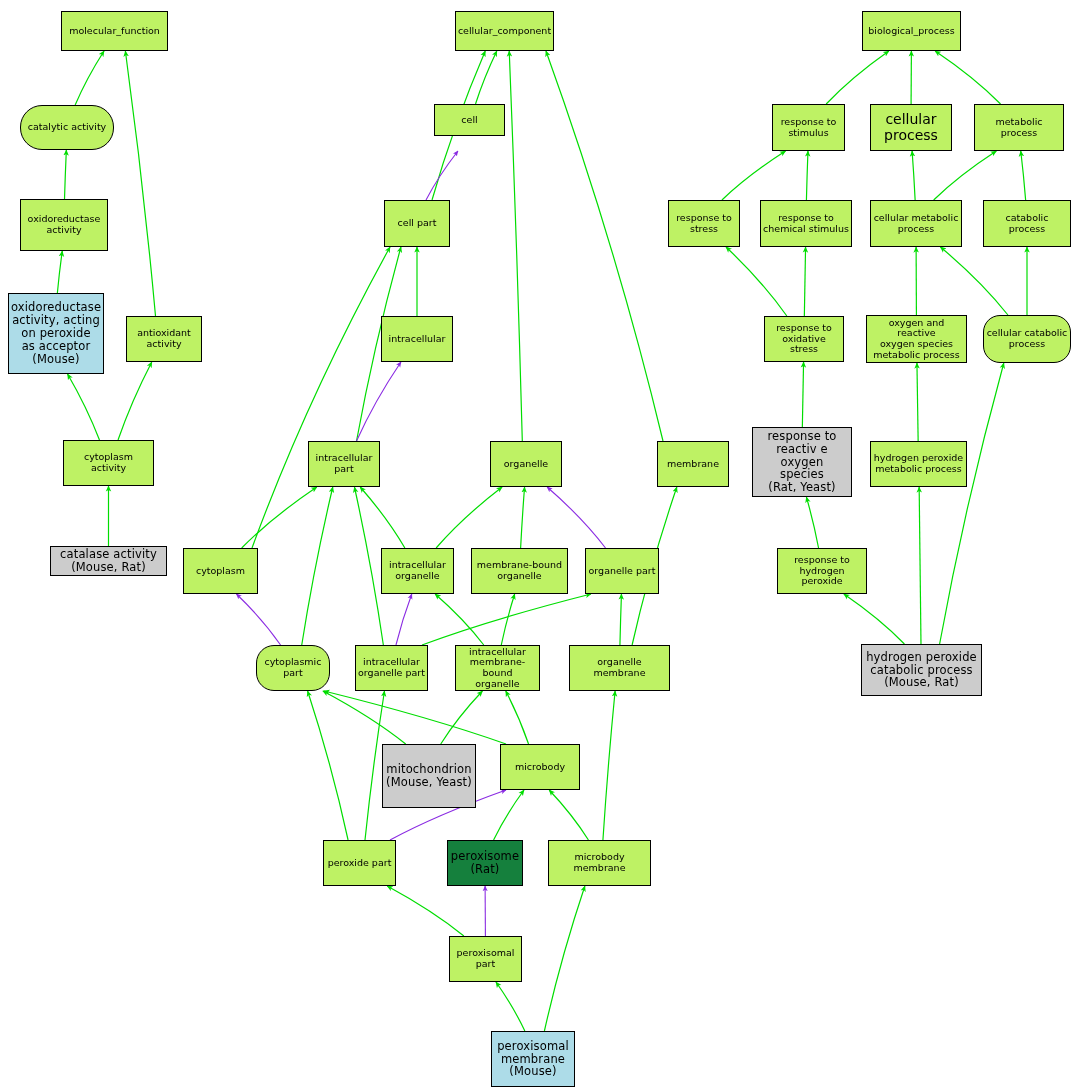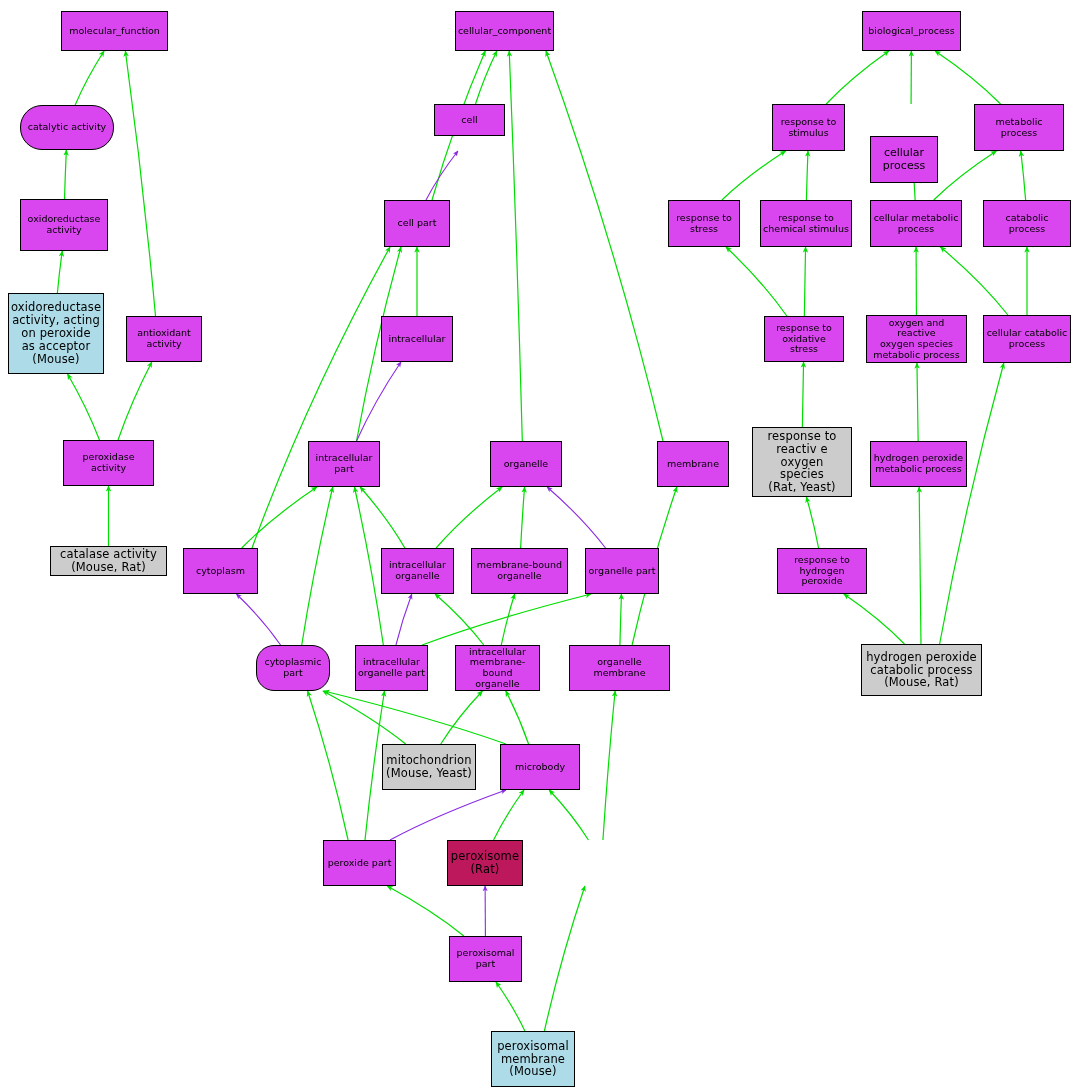--- a/index.html
+++ b/index.html
@@ -37,24 +37,24 @@
     color: #000000;
     overflow: hidden;
     z-index: 5;
   }
   .node .lbl {
     display: block;
     width: 100%;
     white-space: pre-line;
     padding: 0 2px;
   }
-  .fill-white  { background: #d946ef; }
+  .fill-white  { background: #bef264; }
   .fill-gray   { background: #cccccc; }
   .fill-blue   { background: #addce8; }
-  .fill-gold   { background: #be185d; }
+  .fill-gold   { background: #15803d; }
 
   
   .annot .lbl { letter-spacing: .15px; }
 </style>
 </head>
 <body>
 
 <div id="canvas">
   <svg id="edges" viewBox="0 0 1078 1092" width="1078" height="1092">
       <defs>
@@ -144,21 +144,21 @@
 activity, acting
 on peroxide
 as acceptor
 (Mouse)</span>
     </div>
     <div class="node fill-white" style="left: 126px; top: 316px; width: 76px; height: 46px; font-size: 9.5px;">
       <span class="lbl">antioxidant
 activity</span>
     </div>
     <div class="node fill-white" style="left: 63px; top: 440px; width: 91px; height: 46px; font-size: 9.5px;">
-      <span class="lbl">peroxidase activity</span>
+      <span class="lbl">cytoplasm activity</span>
     </div>
     <div class="node fill-gray annot" style="left: 50px; top: 546px; width: 117px; height: 30px; font-size: 11.5px; justify-content: flex-end;">
       <span class="lbl">catalase activity
 (Mouse, Rat)</span>
     </div>
     <div class="node fill-white" style="left: 455px; top: 11px; width: 99px; height: 40px; font-size: 9.5px;">
       <span class="lbl">cellular_component</span>
     </div>
     <div class="node fill-white" style="left: 434px; top: 104px; width: 71px; height: 32px; font-size: 9.5px;">
       <span class="lbl">cell</span>
@@ -202,51 +202,54 @@
 organelle part</span>
     </div>
     <div class="node fill-white" style="left: 455px; top: 645px; width: 85px; height: 46px; font-size: 9.5px;">
       <span class="lbl">intracellular
 membrane-bound
 organelle</span>
     </div>
     <div class="node fill-white" style="left: 569px; top: 645px; width: 101px; height: 46px; font-size: 9.5px;">
       <span class="lbl">organelle membrane</span>
     </div>
-    <div class="node fill-gray annot" style="left: 382px; top: 744px; width: 94px; height: 46px; font-size: 11.5px;">
+    <div class="node fill-gray annot" style="left: 382px; top: 744px; width: 94px; height: 64px; font-size: 11.5px;">
       <span class="lbl">mitochondrion
 (Mouse, Yeast)</span>
     </div>
     <div class="node fill-white" style="left: 500px; top: 744px; width: 80px; height: 46px; font-size: 9.5px;">
       <span class="lbl">microbody</span>
     </div>
     <div class="node fill-white" style="left: 323px; top: 840px; width: 73px; height: 46px; font-size: 9.5px;">
       <span class="lbl">peroxide part</span>
     </div>
     <div class="node fill-gold annot" style="left: 447px; top: 840px; width: 76px; height: 46px; font-size: 11.5px;">
       <span class="lbl">peroxisome
 (Rat)</span>
+    </div>
+    <div class="node fill-white" style="left: 548px; top: 840px; width: 103px; height: 46px; font-size: 9.5px;">
+      <span class="lbl">microbody membrane</span>
     </div>
     <div class="node fill-white" style="left: 449px; top: 936px; width: 73px; height: 46px; font-size: 9.5px;">
       <span class="lbl">peroxisomal
 part</span>
     </div>
     <div class="node fill-blue annot" style="left: 491px; top: 1031px; width: 84px; height: 56px; font-size: 11.5px;">
       <span class="lbl">peroxisomal
 membrane
 (Mouse)</span>
     </div>
     <div class="node fill-white" style="left: 862px; top: 11px; width: 99px; height: 40px; font-size: 9.5px;">
       <span class="lbl">biological_process</span>
     </div>
     <div class="node fill-white" style="left: 772px; top: 104px; width: 73px; height: 47px; font-size: 9.5px;">
       <span class="lbl">response to
 stimulus</span>
     </div>
-    <div class="node fill-white" style="left: 870px; top: 104px; width: 68px; height: 47px; font-size: 11px; margin-top: 32px;">
+    <div class="node fill-white" style="left: 870px; top: 104px; width: 82px; height: 47px; font-size: 14px;">
       <span class="lbl">cellular process</span>
     </div>
     <div class="node fill-white" style="left: 974px; top: 104px; width: 90px; height: 47px; font-size: 9.5px;">
       <span class="lbl">metabolic process</span>
     </div>
     <div class="node fill-white" style="left: 668px; top: 200px; width: 72px; height: 47px; font-size: 9.5px;">
       <span class="lbl">response to
 stress</span>
     </div>
     <div class="node fill-white" style="left: 760px; top: 200px; width: 92px; height: 47px; font-size: 9.5px;">
@@ -262,21 +265,21 @@
     </div>
     <div class="node fill-white" style="left: 764px; top: 316px; width: 80px; height: 46px; font-size: 9.5px;">
       <span class="lbl">response to
 oxidative stress</span>
     </div>
     <div class="node fill-white" style="left: 866px; top: 315px; width: 101px; height: 48px; font-size: 9.5px;">
       <span class="lbl">oxygen and reactive
 oxygen species
 metabolic process</span>
     </div>
-    <div class="node fill-white" style="left: 983px; top: 315px; width: 88px; height: 48px; font-size: 9.5px;">
+    <div class="node fill-white" style="left: 983px; top: 315px; width: 88px; height: 48px; font-size: 9.5px; border-radius: 17px;">
       <span class="lbl">cellular catabolic
 process</span>
     </div>
     <div class="node fill-gray annot" style="left: 752px; top: 427px; width: 100px; height: 70px; font-size: 11.5px;">
       <span class="lbl">response to
 reactiv e oxygen
 species
 (Rat, Yeast)</span>
     </div>
     <div class="node fill-white" style="left: 870px; top: 441px; width: 97px; height: 46px; font-size: 9.5px;">

